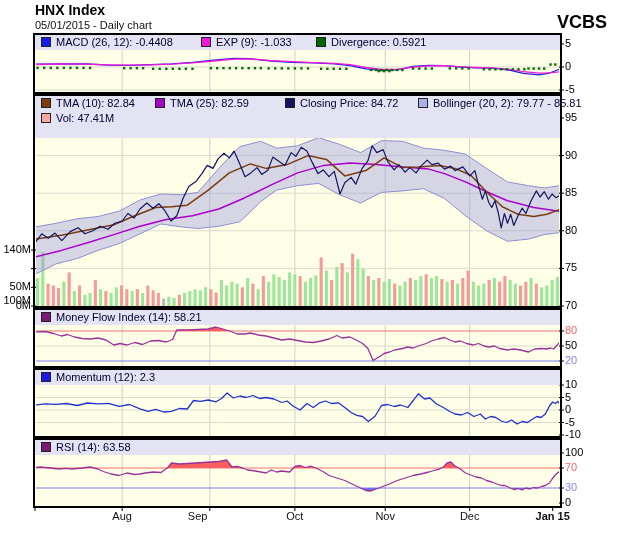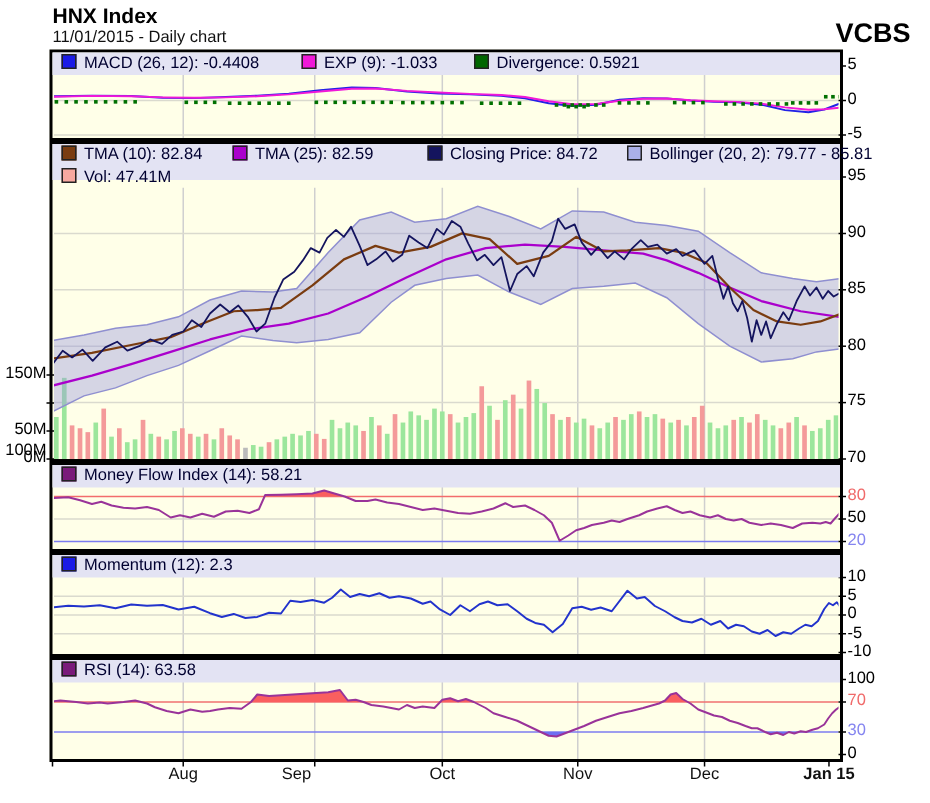--- a/index.html
+++ b/index.html
@@ -26,32 +26,32 @@
   .month-label{position:absolute;top:510px;font-size:11px;color:#111;width:44px;
                text-align:center;z-index:6;}
   .month-label.bold{font-weight:bold;}
   .legend-strip{z-index:7;}
 </style>
 </head>
 <body>
 
 <div class="stage">
   <div class="hdr-title">HNX Index</div>
-  <div class="hdr-sub">11/01/2015 - Daily chart</div>
+  <div class="hdr-sub">05/01/2015 - Daily chart</div>
   <div class="hdr-brand">VCBS</div>
 
   <div class="panel p-macd">
       <div class="legend-strip" style="height: 15px;">
         <span class="legend-item" style="left: 6px; top: 0px;"><span class="sq" style="background: rgb(26, 26, 230);"></span><span>MACD (26, 12): -0.4408</span></span>
         <span class="legend-item" style="left: 166px; top: 0px;"><span class="sq" style="background: rgb(240, 24, 216);"></span><span>EXP (9): -1.033</span></span>
         <span class="legend-item" style="left: 281px; top: 0px;"><span class="sq" style="background: rgb(0, 102, 0);"></span><span>Divergence: 0.5921</span></span>
       </div>
     </div>
   <div class="panel p-main">
-      <div class="legend-strip" style="height: 24px;">
+      <div class="legend-strip" style="height: 42px;">
         <span class="legend-item" style="left: 6px; top: 0px;"><span class="sq" style="background: rgb(122, 60, 16);"></span><span>TMA (10): 82.84</span></span>
         <span class="legend-item" style="left: 120px; top: 0px;"><span class="sq" style="background: rgb(170, 0, 204);"></span><span>TMA (25): 82.59</span></span>
         <span class="legend-item" style="left: 250px; top: 0px;"><span class="sq" style="background: rgb(20, 20, 94);"></span><span>Closing Price: 84.72</span></span>
         <span class="legend-item" style="left: 383px; top: 0px;"><span class="sq" style="background: rgb(170, 176, 232);"></span><span>Bollinger (20, 2): 79.77 - 85.81</span></span>
         <span class="legend-item" style="left: 6px; top: 15px;"><span class="sq" style="background: rgb(248, 168, 160);"></span><span>Vol: 47.41M</span></span>
       </div>
     </div>
   <div class="panel p-mfi">
       <div class="legend-strip" style="height: 15px;">
         <span class="legend-item" style="left: 6px; top: 0px;"><span class="sq" style="background: rgb(122, 26, 122);"></span><span>Money Flow Index (14): 58.21</span></span>
@@ -382,21 +382,21 @@
     </svg>
 <div class="tick-label" style="left: 565px; top: 37px; color: rgb(0, 0, 0);">5</div>
     <div class="tick-label" style="left: 565px; top: 60px; color: rgb(0, 0, 0);">0</div>
     <div class="tick-label" style="left: 565px; top: 83px; color: rgb(0, 0, 0);">-5</div>
     <div class="tick-label" style="left: 565px; top: 111px; color: rgb(0, 0, 0);">95</div>
     <div class="tick-label" style="left: 565px; top: 148.6px; color: rgb(0, 0, 0);">90</div>
     <div class="tick-label" style="left: 565px; top: 186.2px; color: rgb(0, 0, 0);">85</div>
     <div class="tick-label" style="left: 565px; top: 223.8px; color: rgb(0, 0, 0);">80</div>
     <div class="tick-label" style="left: 565px; top: 261.4px; color: rgb(0, 0, 0);">75</div>
     <div class="tick-label" style="left: 565px; top: 299px; color: rgb(0, 0, 0);">70</div>
-    <div class="vol-label" style="left: 0px; top: 243px;">150M</div>
+    <div class="vol-label" style="left: 0px; top: 243px;">140M</div>
     <div class="vol-label" style="left: 0px; top: 261.667px; margin-top: 32px;">100M</div>
     <div class="vol-label" style="left: 0px; top: 280.333px;">50M</div>
     <div class="vol-label" style="left: 0px; top: 299px;">0M</div>
     <div class="tick-label" style="left: 565px; top: 324px; color: rgb(240, 106, 106);">80</div>
     <div class="tick-label" style="left: 565px; top: 339px; color: rgb(0, 0, 0);">50</div>
     <div class="tick-label" style="left: 565px; top: 354px; color: rgb(133, 133, 240);">20</div>
     <div class="tick-label" style="left: 565px; top: 378px; color: rgb(0, 0, 0);">10</div>
     <div class="tick-label" style="left: 565px; top: 390.5px; color: rgb(0, 0, 0);">5</div>
     <div class="tick-label" style="left: 565px; top: 403px; color: rgb(0, 0, 0);">0</div>
     <div class="tick-label" style="left: 565px; top: 415.5px; color: rgb(0, 0, 0);">-5</div>

